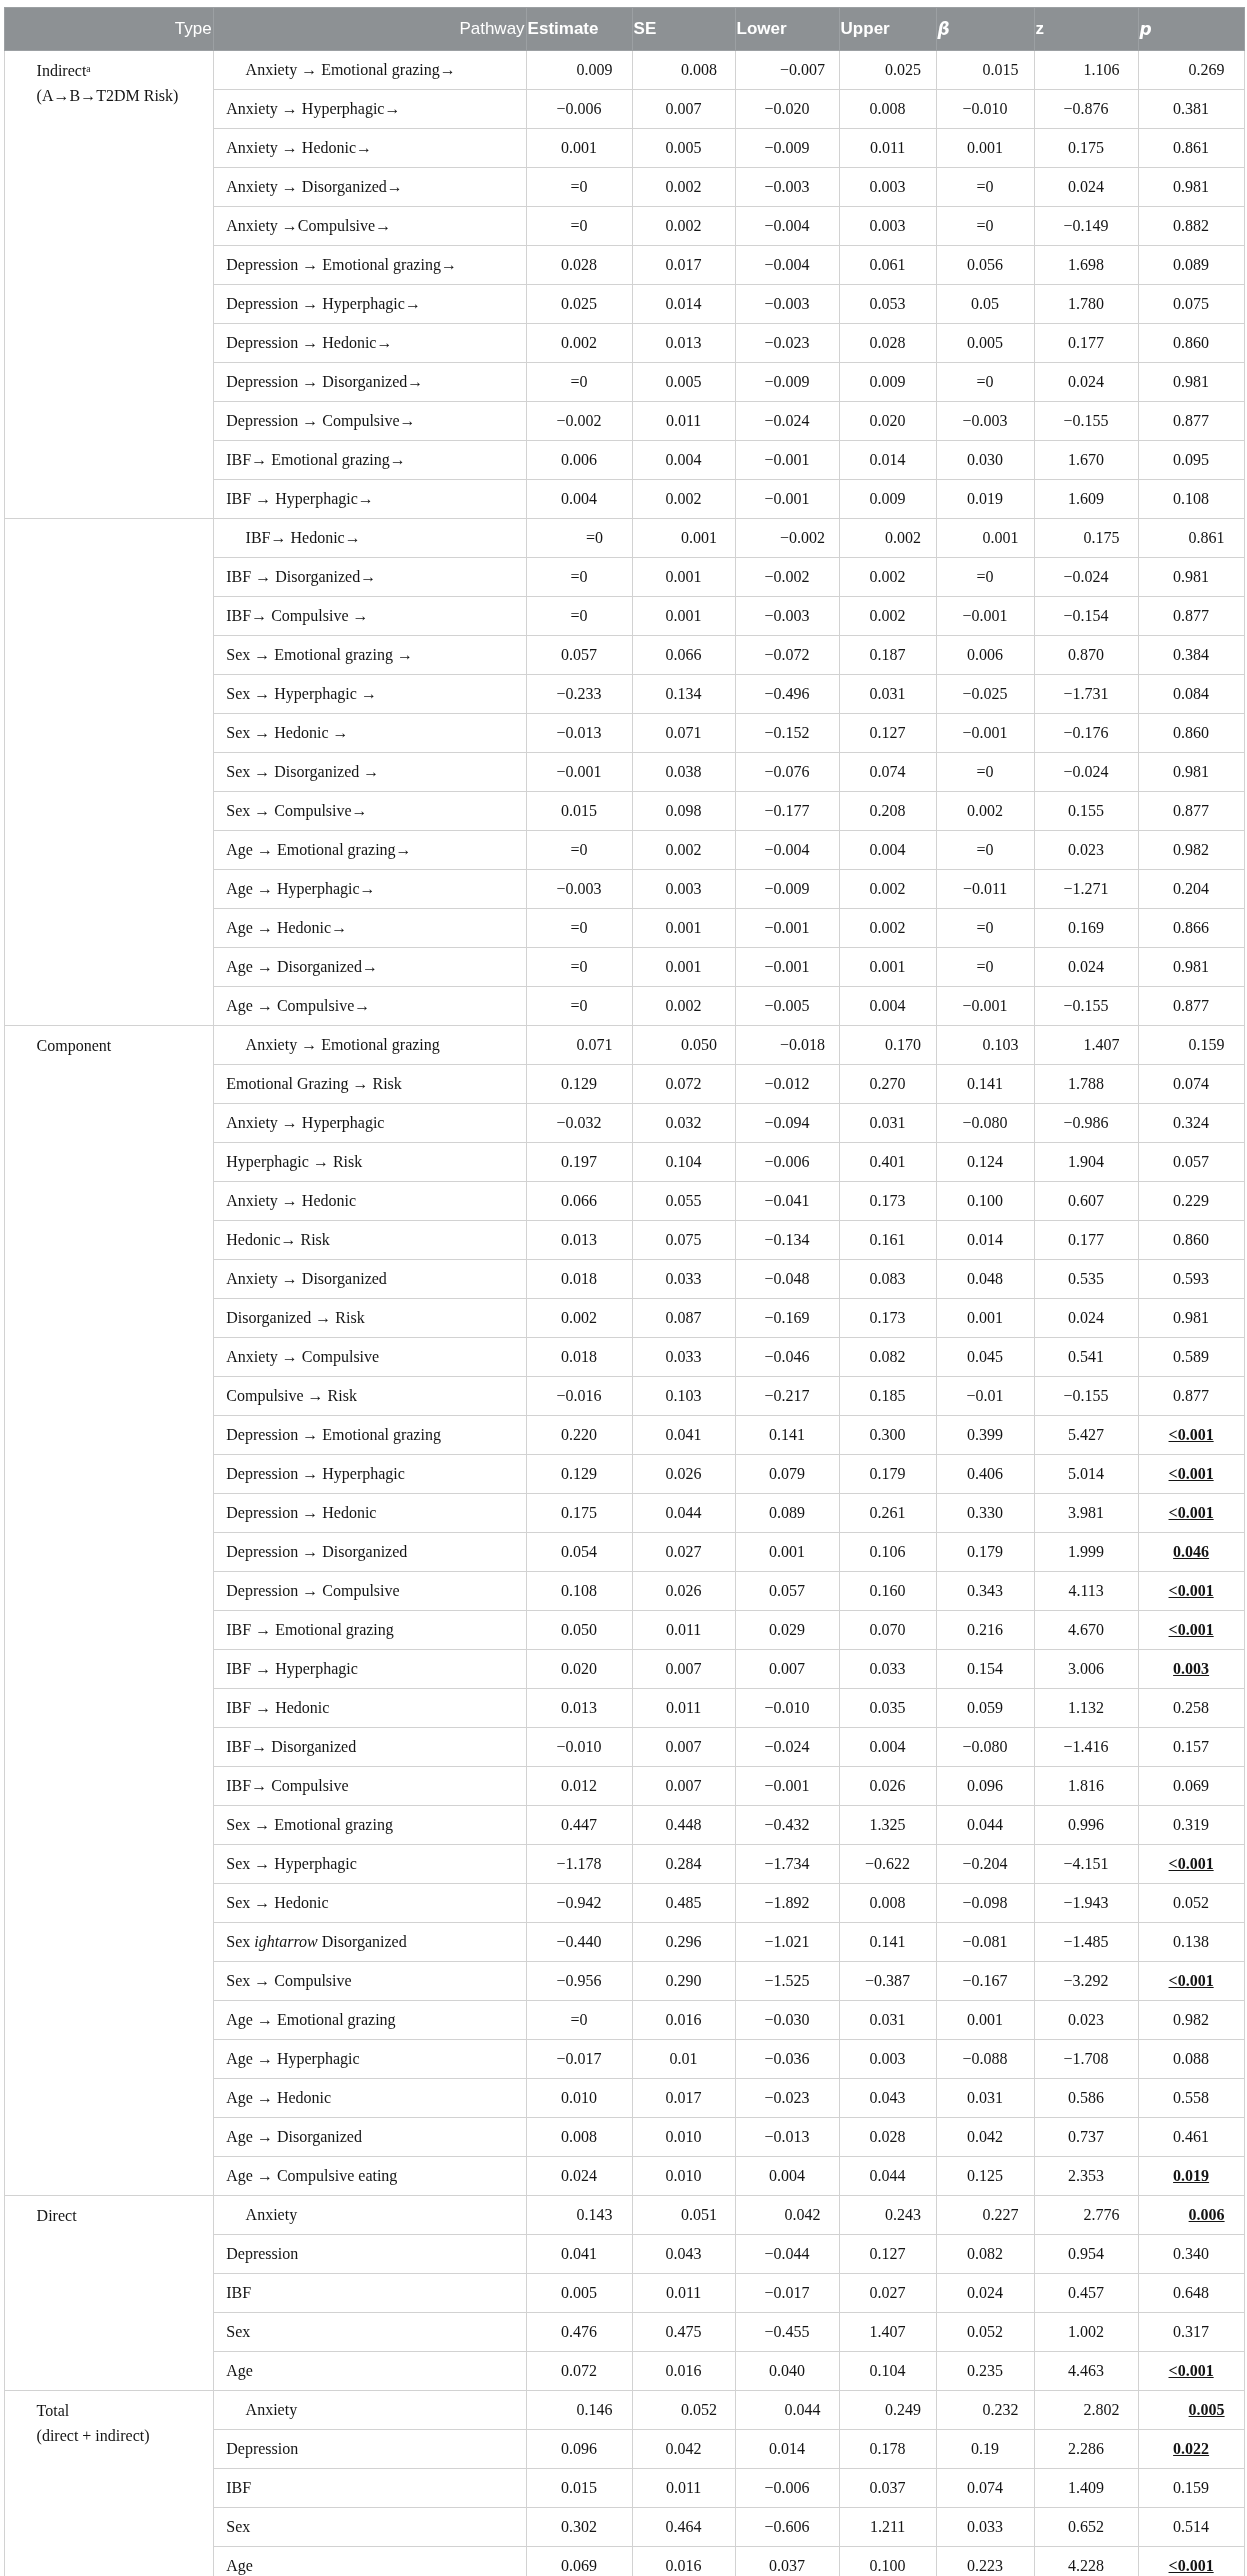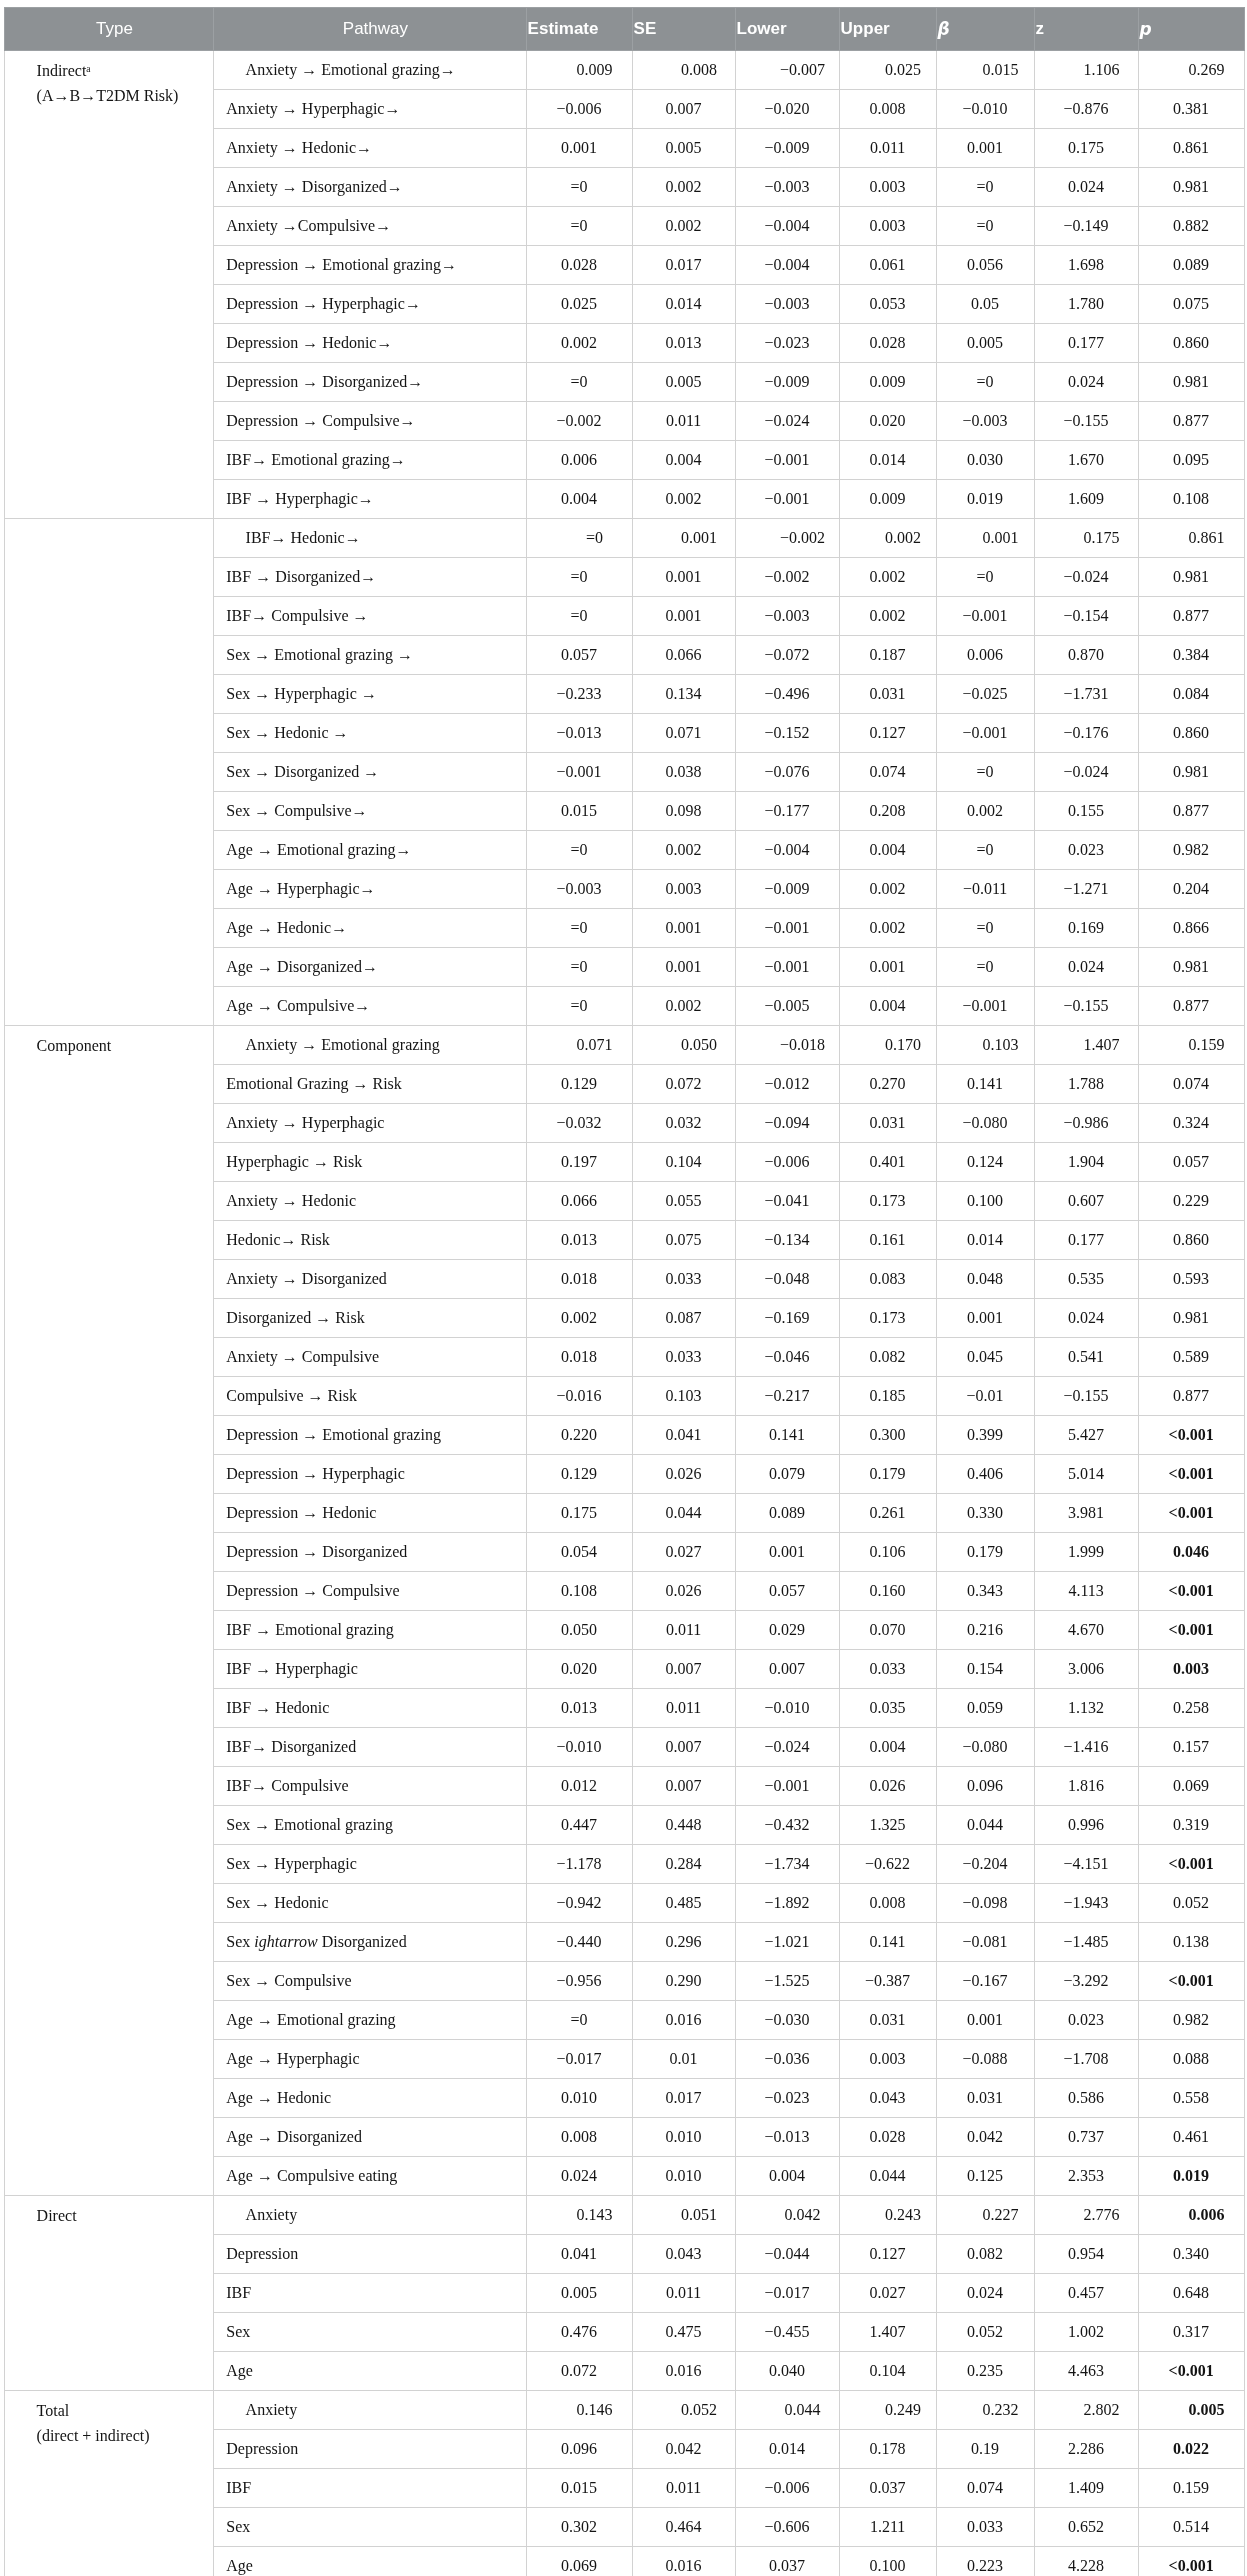--- a/index.html
+++ b/index.html
@@ -14,31 +14,31 @@
   col.c-up{width:97px;}
   col.c-beta{width:98px;}
   col.c-z{width:104px;}
   col.c-p{width:106px;}
   thead th{
     background:#8d9194;color:#ffffff;
     font-family:"Liberation Sans","DejaVu Sans",sans-serif;
     font-weight:normal;font-size:17px;height:40px;
     border:0.9px solid #9ca0a3;
   }
-  th.left{text-align:center;padding-left:12.7px;}
+  th.left{text-align:right;padding-left:12.7px;}
   th.center{text-align:left;font-weight:bold;}
   th.math{font-style:italic;font-family:"DejaVu Sans",sans-serif;}
   tbody td{
     border:0.9px solid #d2d2d2;height:36px;
     font-size:16px;background:#ffffff;
   }
   td.type-cell{vertical-align:top;text-align:left;padding:8.2px 7.3px 0 12.7px;line-height:1.55;}
   td.pathway-cell{text-align:left;padding-left:12.7px;}
   td.num-cell{text-align:center;}
-  td.num-cell.sig{font-weight:bold;}
+  td.num-cell.sig{font-weight:bold;text-decoration:underline;}
   tr.group-start td{border-top:0.9px solid #a6a6a6;padding-left:32px;}
 </style>
 </head>
 <body>
 
 <div class="table-wrap">
   <table>
     <colgroup>
       <col class="c-type">
         <col class="c-path">

